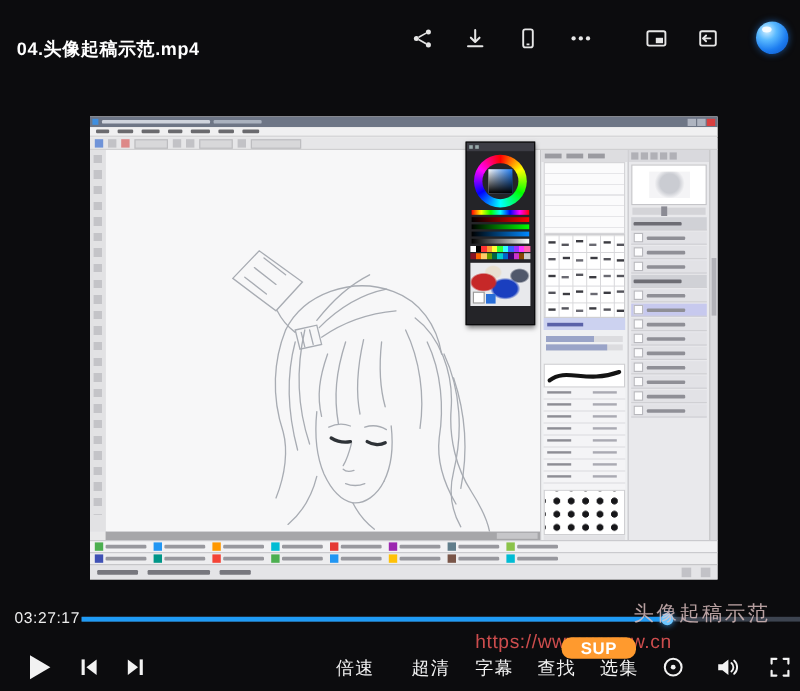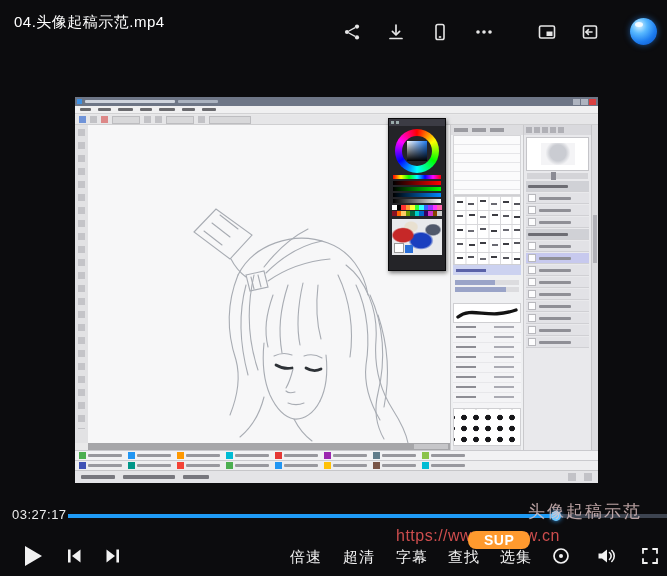--- a/index.html
+++ b/index.html
@@ -2,21 +2,21 @@
 <html><head>
 <meta charset="utf-8">
 <style>
   html,body{margin:0;padding:0}
   body{
     width:667px;height:576px;position:relative;overflow:hidden;
     background:#0c0c0e;
     font-family:"Liberation Sans", sans-serif;
   }
   
-  .page-title{position:absolute;left:14px;top:13px;font-size:15px;font-weight:400;color:#ffffff;letter-spacing:.5px}
+  .page-title{position:absolute;left:14px;top:32px;font-size:15px;font-weight:700;color:#ffffff;letter-spacing:.5px}
   .icon-btn{position:absolute;top:22px;width:20px;height:20px;cursor:pointer}
   .icon-btn svg{width:20px;height:20px;display:block}
   .orb{
     position:absolute;left:630px;top:18px;width:27px;height:27px;border-radius:50%;
     background:radial-gradient(circle at 34% 28%, #d8f2ff 0%, #59b9ff 30%, #1d7df0 62%, #0a4ec0 100%);
     box-shadow:0 0 6px rgba(40,140,255,.55);
   }
   .orb::after{content:"";position:absolute;left:5px;top:4px;width:8px;height:5px;border-radius:50%;background:rgba(255,255,255,.85)}
 
   
@@ -513,21 +513,21 @@
       <path d="M16.5 3.5 L8 10 L16.5 16.5 Z"></path>
     </svg>
 </div>
 <div class="ctrl" style="left:103px;top:546px">
   <svg width="20" height="20" viewBox="0 0 20 20" fill="#f2f2f2">
       <path d="M3.5 3.5 L12 10 L3.5 16.5 Z"></path>
       <rect x="13.4" y="3.5" width="2.6" height="13"></rect>
     </svg>
 </div>
 
-<div class="txt-btn" style="left:290px">倍速</div>
+<div class="txt-btn" style="left:280px">倍速</div>
 <div class="txt-btn" style="left:343px">超清</div>
 <div class="txt-btn" style="left:396px">字幕</div>
 <div class="sup-badge">SUP</div>
 <div class="txt-btn" style="left:448px">查找</div>
 <div class="txt-btn" style="left:500px">选集</div>
 
 <div class="ctrl" style="left:551px;top:546px">
   <svg width="20" height="20" viewBox="0 0 20 20" fill="none" stroke="#f2f2f2" stroke-width="1.7">
     <circle cx="10" cy="10" r="7"></circle>
       <circle cx="10" cy="10" r="2" fill="#f2f2f2" stroke="none"></circle>

